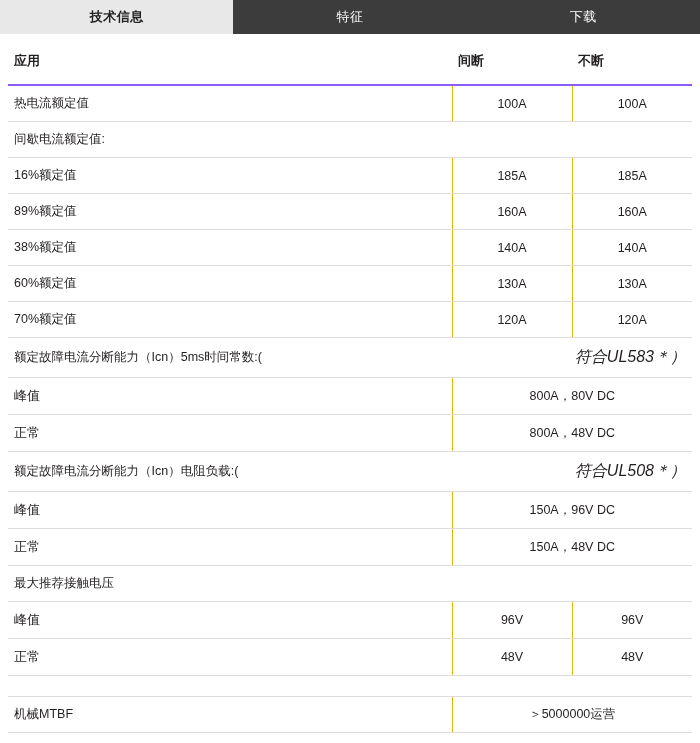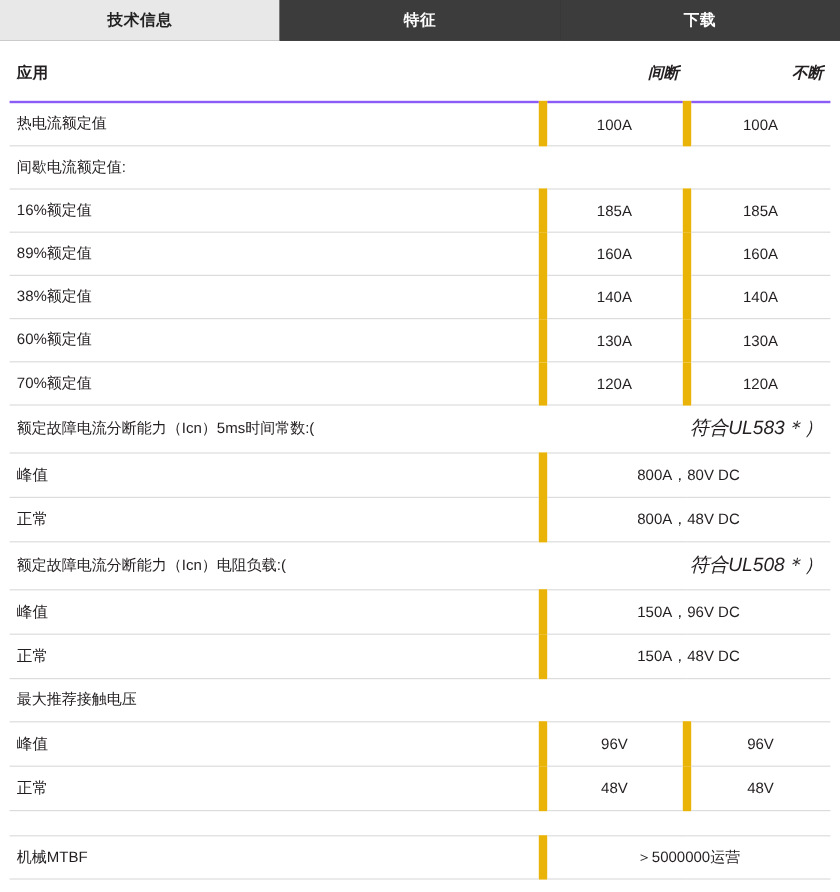--- a/index.html
+++ b/index.html
@@ -30,21 +30,20 @@
     flex: 1 1 0;
     display: flex;
     align-items: center;
     justify-content: center;
     font-size: 13px;
     color: #ffffff;
     background: #3c3c3c;
     cursor: pointer;
     user-select: none;
     letter-spacing: 0.5px;
-    font-weight: bold;
   }
   .tab.active {
     background: #e8e8e8;
     color: #222222;
     font-weight: bold;
   }
   
   .table-wrap {
     padding: 0 8px;
     box-sizing: border-box;
@@ -63,22 +62,21 @@
   table.spec th {
     font-size: 13px;
     font-weight: bold;
     text-align: left;
     padding: 18px 6px 14px 6px;
     border-bottom: 2px solid #8b5cf6;
     vertical-align: bottom;
     color: #231f20;
   }
   table.spec th.num {
-    text-align: right;
-    font-style: italic;
+    text-align: left;
   }
   table.spec td {
     padding: 9px 6px;
     border-bottom: 1px solid #dcdcdc;
     vertical-align: middle;
     color: #231f20;
   }
   td.num {
     text-align: center;
   }
@@ -98,21 +96,21 @@
   td.indent {
     padding-left: 30px;
     font-size: 13px;
   }
   tr.spacer td {
     height: 20px;
     border-bottom: 1px solid #dcdcdc;
     padding: 0;
   }
   .sep-left {
-    border-left: 7px solid #eab308;
+    border-left: 1px solid #eab308;
   }
 </style>
 </head>
 <body>
 
 <div class="page">
 
   <div class="tabs">
     <div class="tab active">
       <span>技术信息</span>

